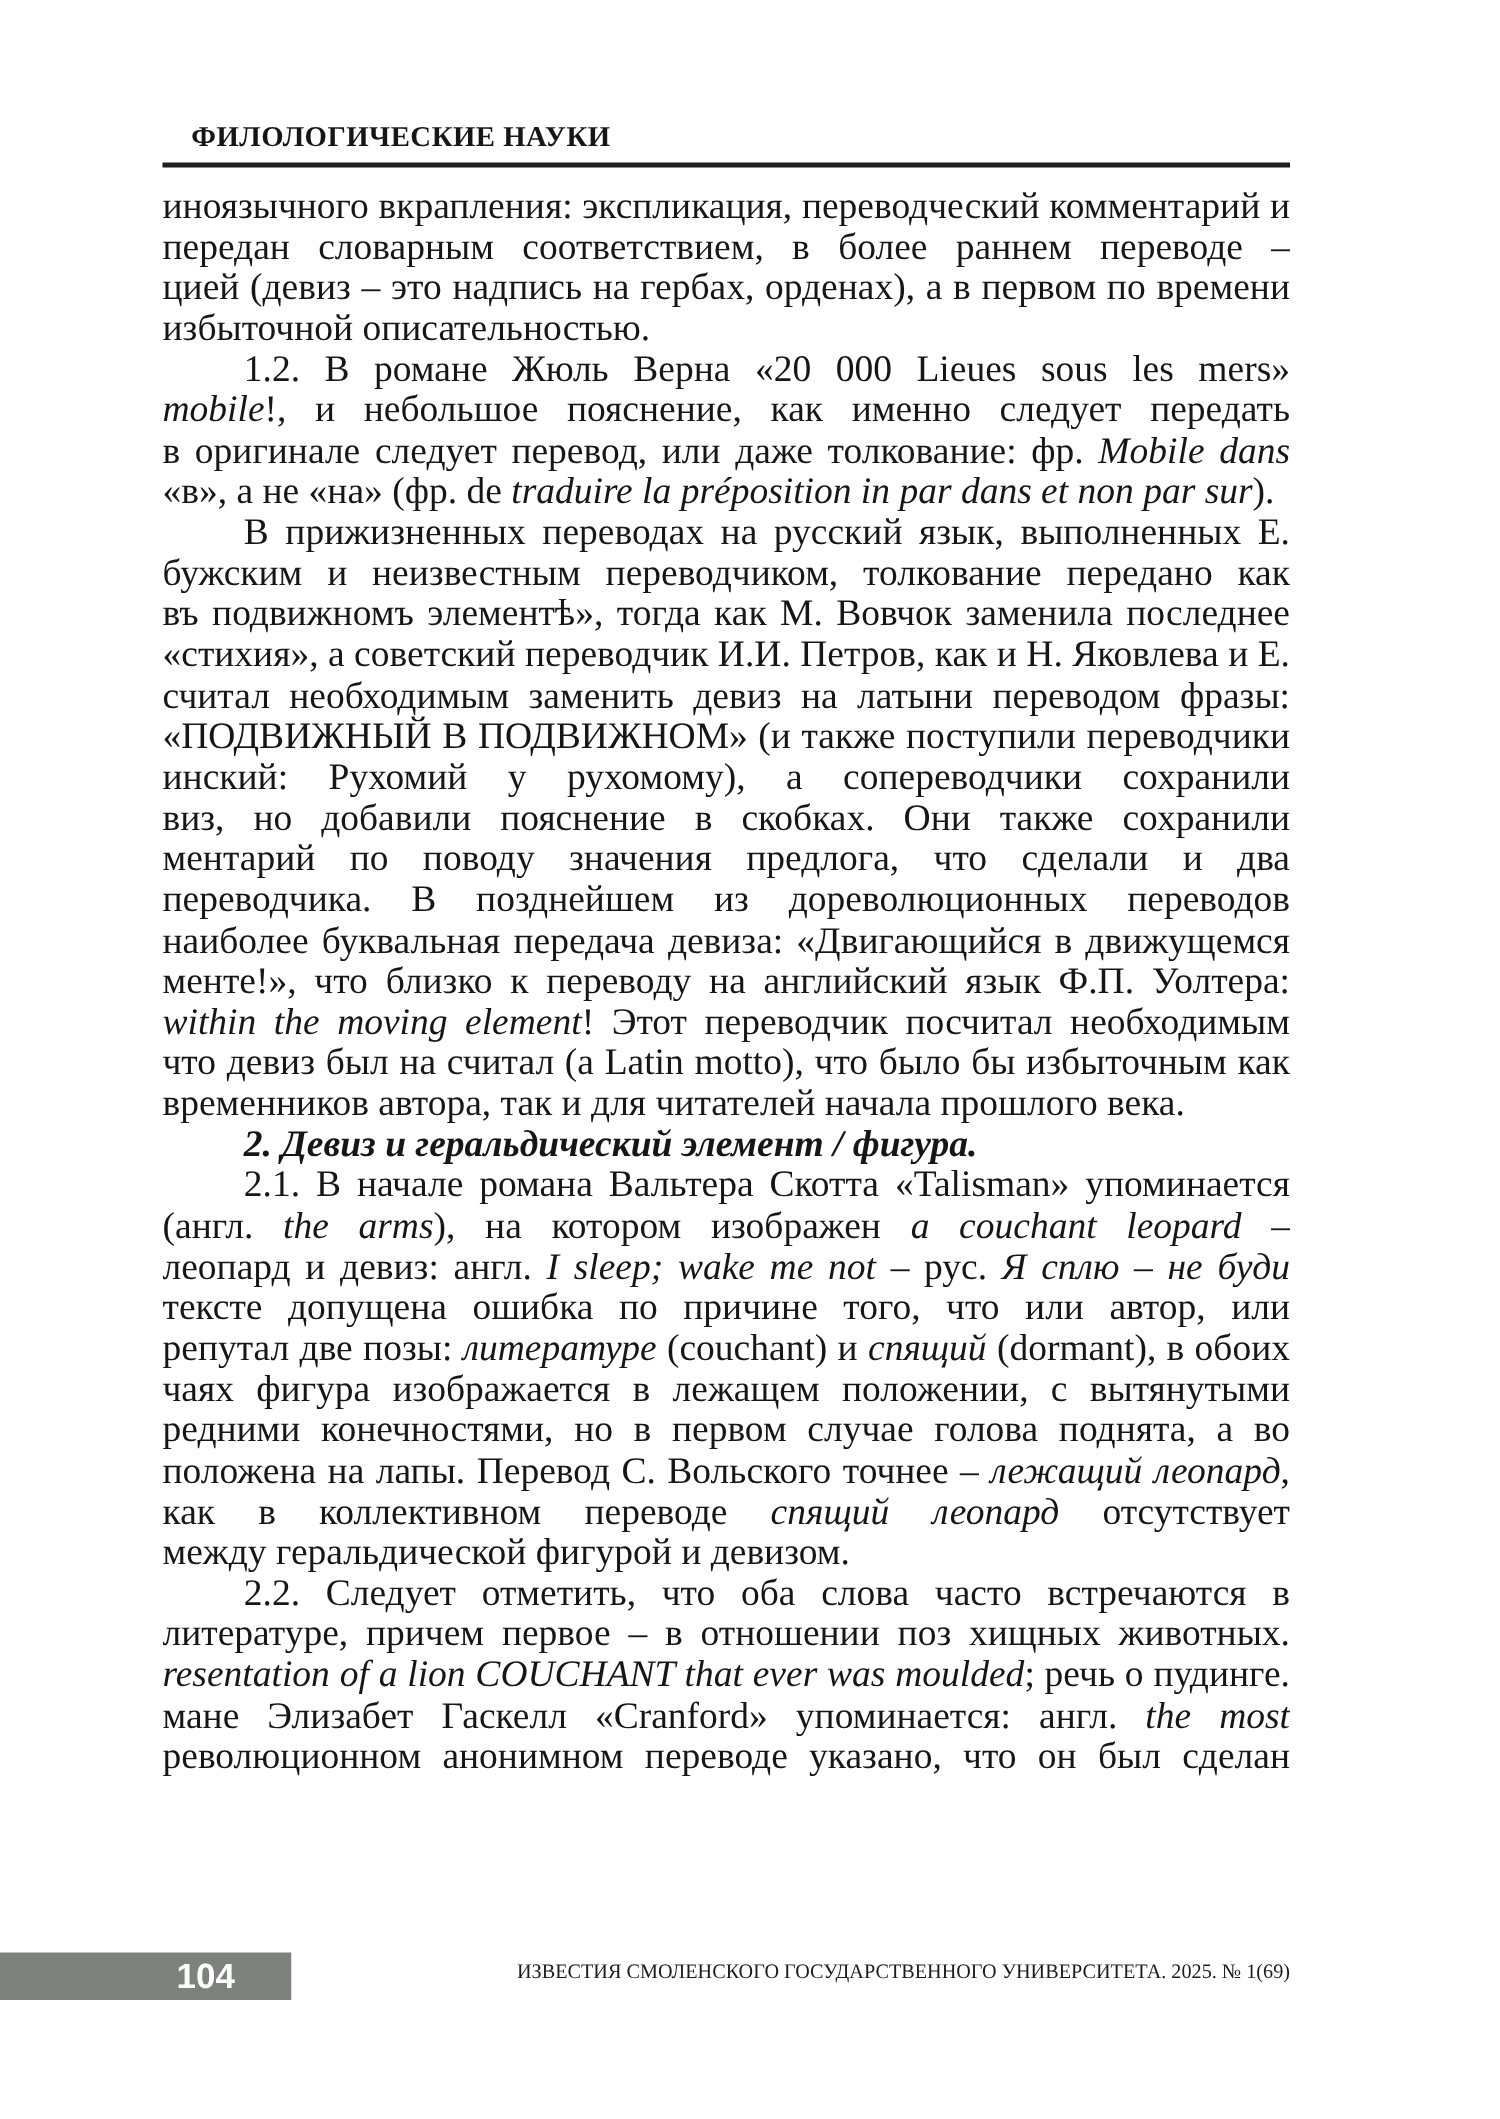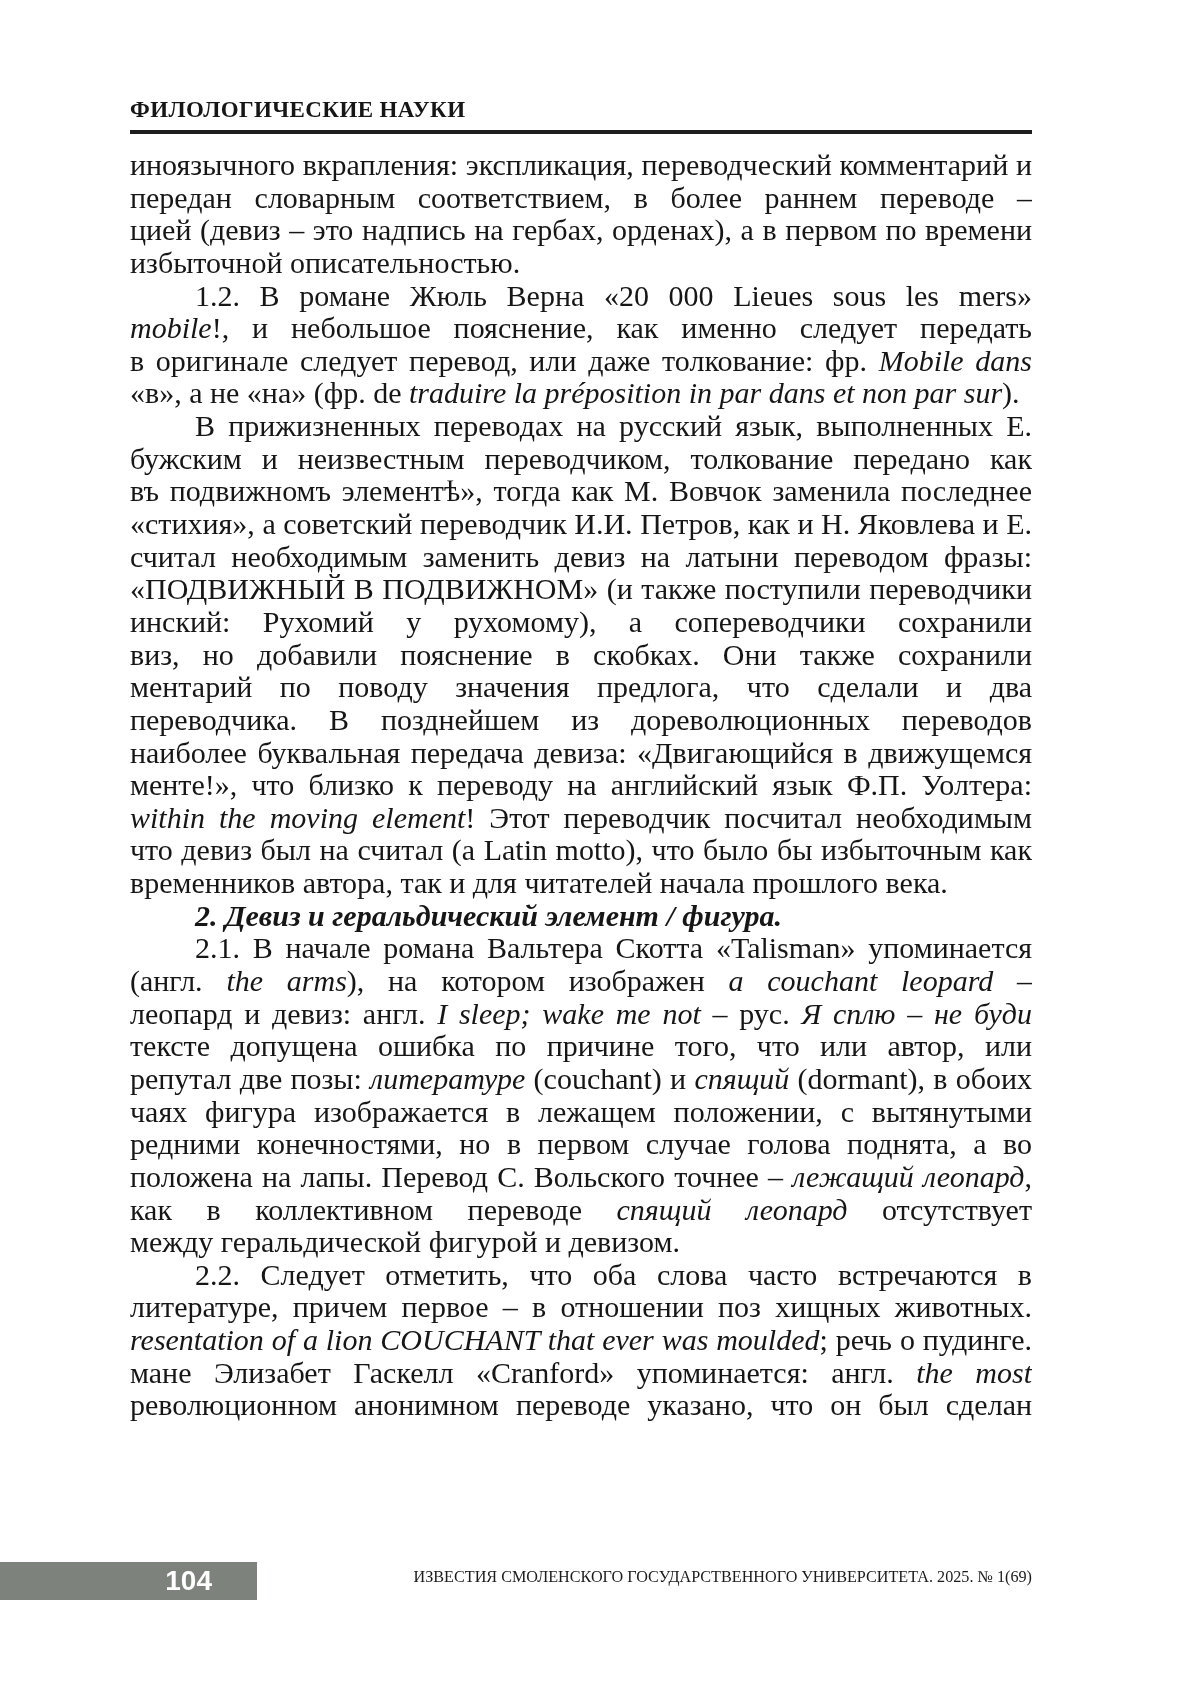--- a/index.html
+++ b/index.html
@@ -6,38 +6,38 @@
   .page{
     position:relative;width:1200px;height:1695px;margin:0 auto;background:#ffffff;
     font-family:"Liberation Serif","DejaVu Serif",serif;color:#161616;overflow:hidden;
   }
   
   .running-head{
     position:absolute;left:130px;top:97px;width:902px;
     border-bottom:4px solid #1e1e1e;padding-bottom:7px;
   }
   .running-head .rh-title{
-    font-weight:bold;font-size:23px;letter-spacing:.4px;white-space:nowrap;
+    font-weight:bold;font-size:23px;letter-spacing:.4px;white-space:nowrap;margin-left:23px;
   }
   
   .bodytext{
     position:absolute;left:130px;top:149px;width:902px;
     font-size:30px;line-height:32.65px;
   }
   .line{
     text-align:justify;text-align-last:justify;-moz-text-align-last:justify;
     height:32.65px;overflow:hidden;
   }
   .line.flush{text-align-last:left;-moz-text-align-last:left;}
   .line.indent{text-indent:65px;}
   .line.head{font-weight:bold;font-style:italic;}
   .line .it{font-style:italic;}
   
   .footer-badge{
-    position:absolute;left:0;top:1562px;width:257px;height:38px;background:#7d827d;
+    position:absolute;left:0;top:1562px;width:233px;height:38px;background:#7d827d;
     display:flex;align-items:center;justify-content:flex-end;padding-right:45px;
     box-sizing:border-box;
   }
   .footer-badge .pagenum{
     font-family:"Liberation Sans","DejaVu Sans",sans-serif;font-weight:bold;
     font-size:28px;color:#ffffff;line-height:1;
   }
   .footer-journal{
     position:absolute;left:330px;top:1567px;width:702px;text-align:right;
     font-size:16.5px;letter-spacing:0px;color:#1b1b1b;white-space:nowrap;

